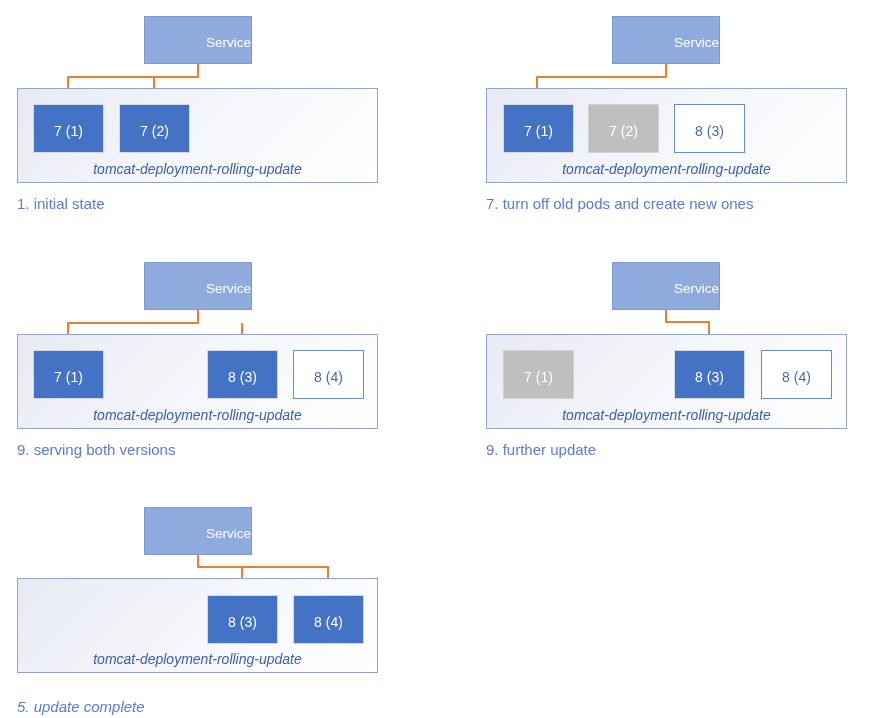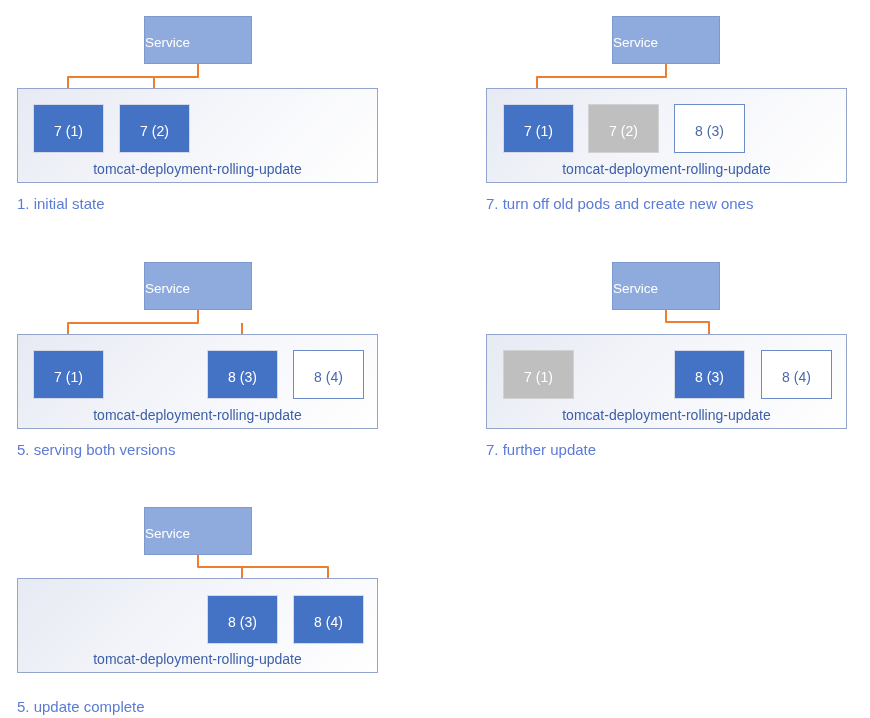--- a/index.html
+++ b/index.html
@@ -18,21 +18,21 @@
   .service {
     position: absolute;
     width: 108px;
     height: 48px;
     box-sizing: border-box;
     background: var(--service-fill, #8FAADC);
     border: 1px solid var(--service-border, #7C9AD0);
     color: #ffffff;
     display: flex;
     align-items: center;
-    justify-content: flex-start;
+    justify-content: flex-end;
     font-size: 13.5px;
     padding-top: 4px;
   }
   .deploy {
     position: absolute;
     width: 361px;
     height: 95px;
     box-sizing: border-box;
     border: 1px solid var(--deployment-border, #93A5CD);
     background: linear-gradient(135deg, #e7eaf3 0%, #f4f5fa 45%, #ffffff 100%);
@@ -65,20 +65,21 @@
     border: 1px solid var(--pod-pending-border, #6C8CC9);
   }
   .deploy-label {
     position: absolute;
     left: 0;
     right: 0;
     bottom: 5px;
     text-align: center;
     font-size: 14px;
     color: var(--deployment-label-text, #3B5FA8);
+    font-style: italic;
   }
   .caption {
     position: absolute;
     width: 361px;
     text-align: left;
     font-size: 15px;
     color: var(--caption-text, #5B7BD5);
   }
   
   .panel-1 .service { left: 144px; top: 16px; }
@@ -103,21 +104,21 @@
   
   .panel-4 .service { left: 612px; top: 262px; }
   .panel-4 .deploy  { left: 486px; top: 334px; }
   .panel-4 .caption { left: 486px; top: 441px; }
   .panel-4 .pod:nth-child(1) { left: 16px; }
   .panel-4 .pod:nth-child(2) { left: 187px; }
   .panel-4 .pod:nth-child(3) { left: 274px; }
   
   .panel-5 .service { left: 144px; top: 507px; }
   .panel-5 .deploy  { left: 17px;  top: 578px; }
-  .panel-5 .caption { left: 17px;  top: 698px; }
+  .panel-5 .caption { left: 17px;  top: 698px; font-style: italic; }
   .panel-5 .pod { top: 16px; }
   .panel-5 .pod:nth-child(1) { left: 189px; }
   .panel-5 .pod:nth-child(2) { left: 275px; }
 
   #connectors {
     position: absolute;
     left: 0;
     top: 0;
     pointer-events: none;
   }
@@ -198,40 +199,40 @@
         <span>7 (1)</span>
       </div>
       <div class="pod state-active">
         <span>8 (3)</span>
       </div>
       <div class="pod state-pending">
         <span>8 (4)</span>
       </div>
       <div class="deploy-label">tomcat-deployment-rolling-update</div>
     </div>
-    <div class="caption">5. serving both versions</div>
+    <div class="caption">9. serving both versions</div>
   </section>
 
   <section class="panel-4">
     <div class="service">
       <span>Service</span>
     </div>
     <div class="deploy">
       <div class="pod state-inactive">
         <span>7 (1)</span>
       </div>
       <div class="pod state-active">
         <span>8 (3)</span>
       </div>
       <div class="pod state-pending">
         <span>8 (4)</span>
       </div>
       <div class="deploy-label">tomcat-deployment-rolling-update</div>
     </div>
-    <div class="caption">7. further update</div>
+    <div class="caption">9. further update</div>
   </section>
 
   <section class="panel-5">
     <div class="service">
       <span>Service</span>
     </div>
     <div class="deploy">
       <div class="pod state-active">
         <span>8 (3)</span>
       </div>

